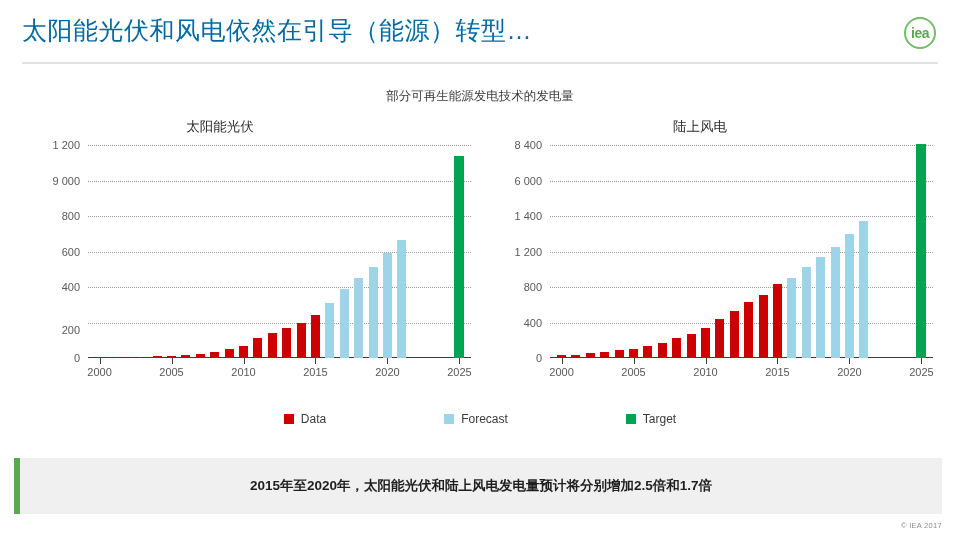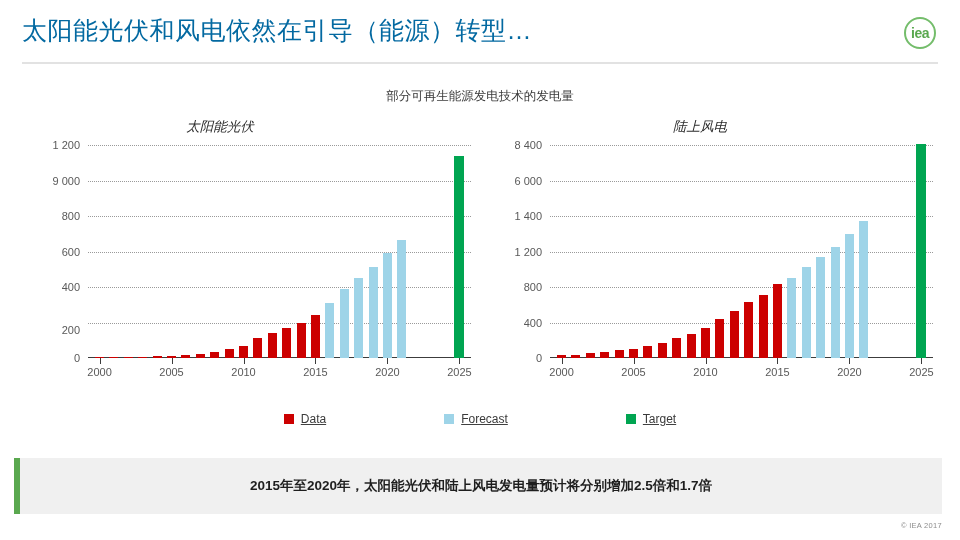--- a/index.html
+++ b/index.html
@@ -74,21 +74,20 @@
     text-align: center;
     font-size: 12.5px;
     color: #3a3a3a;
   }
   .panel-title {
     position: absolute;
     font-size: 13.5px;
     color: #2b2b2b;
     text-align: center;
     white-space: nowrap;
-    font-style: italic;
   }
   #panel-title-solar { left: 130px; top: 118px; width: 180px; }
   #panel-title-wind  { left: 610px; top: 118px; width: 180px; }
 
   .chart-panel {
     position: absolute;
     top: 145px;
     height: 245px;
   }
   #panel-solar { left: 28px; width: 445px; }
@@ -164,21 +163,20 @@
   
   #chart-legend {
     position: absolute;
     left: 0;
     top: 412px;
     width: 960px;
     display: flex;
     justify-content: center;
     gap: 118px;
     align-items: flex-start;
-    text-decoration: underline;
   }
   .legend-item {
     display: flex;
     align-items: center;
     gap: 7px;
   }
   .legend-swatch {
     width: 10px;
     height: 10px;
     display: inline-block;

